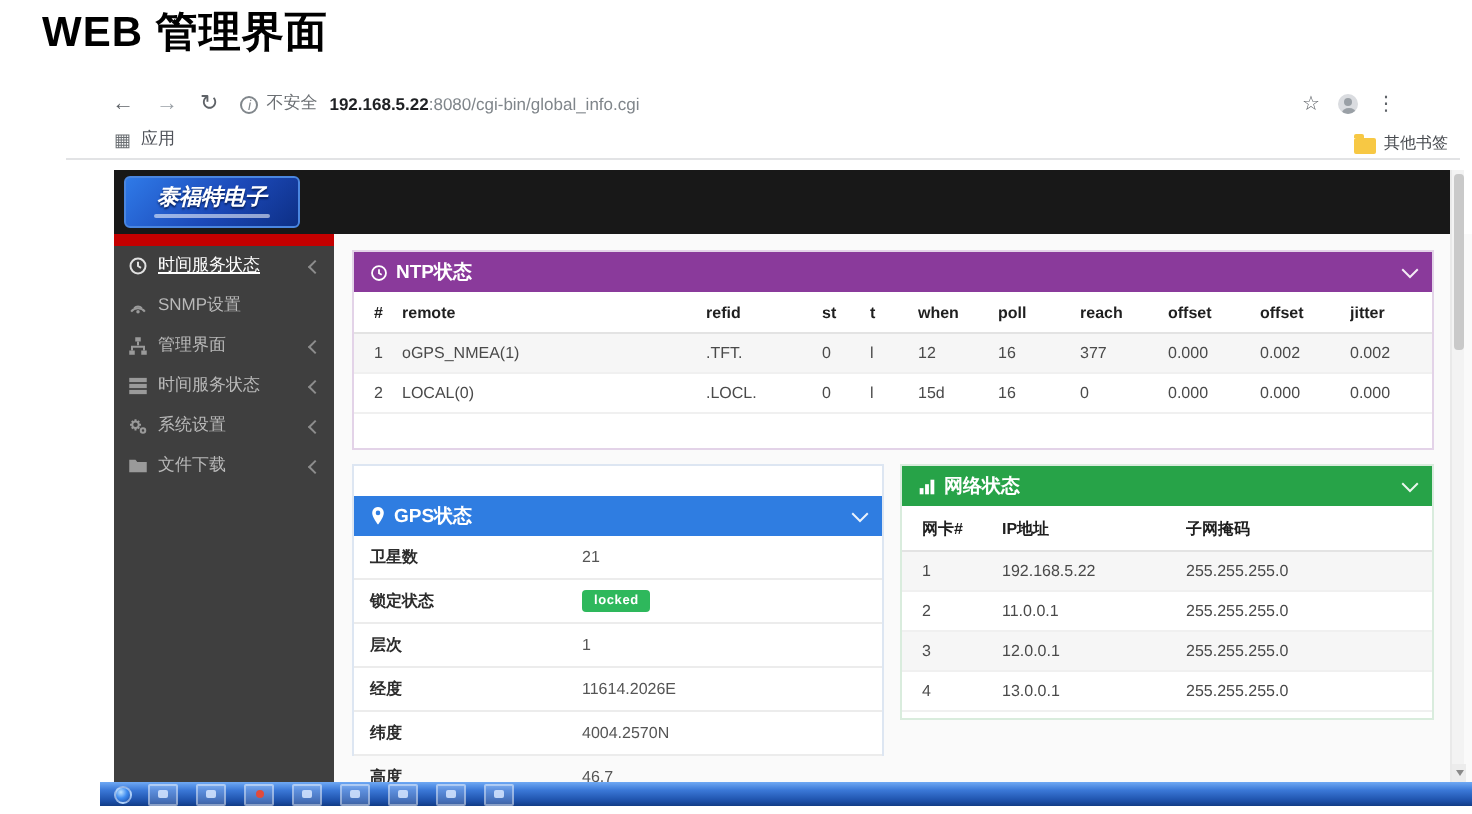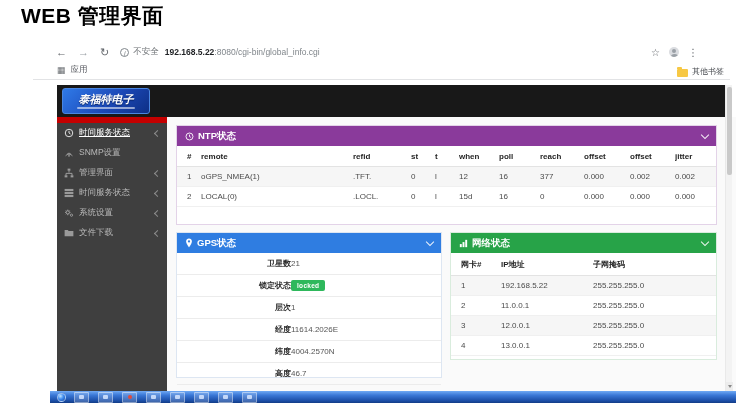--- a/index.html
+++ b/index.html
@@ -51,33 +51,33 @@
   .side-item.active .s-ic{color:#e0e0e0;}
   .side-item .chev-l{margin-left:auto;width:4px;height:4px;border-left:1px solid #8d8d8d;border-bottom:1px solid #8d8d8d;transform:rotate(45deg);}
   
   #content{left:167px;top:117px;width:558px;height:274px;background:#fafafa;padding-left:20px;}
   .panel{position:absolute;background:#fff;border:1px solid #e7e7e7;box-sizing:border-box;}
   #ntp-panel{left:9px;top:8px;width:541px;height:100px;border-color:#e3d3e8;}
   #gps-panel{left:9px;top:115px;width:266px;height:146px;border-color:#dde6f2;}
   #net-panel{left:283px;top:115px;width:267px;height:128px;border-color:#d9ecdd;}
   .panel-h{height:20px;display:flex;align-items:center;color:#fff;font-size:9.5px;font-weight:bold;padding:0 8px;box-sizing:border-box;cursor:pointer;}
   #ntp-panel .panel-h{background:var(--ntp);}
-  #gps-panel .panel-h{background:var(--gps);}
+  #gps-panel .panel-h{background:var(--gps);margin-top:15px;}
   #net-panel .panel-h{background:var(--net);}
   .h-ic{display:flex;margin-right:4px;}
   .chev-d{margin-left:auto;width:5px;height:5px;border-right:1.5px solid rgba(255,255,255,.9);border-bottom:1.5px solid rgba(255,255,255,.9);transform:rotate(45deg);margin-top:-3px;}
   table{border-collapse:collapse;width:100%;table-layout:fixed;}
   th{font-size:8px;color:#1f1f1f;text-align:left;font-weight:bold;padding:6px 2px 5px 0;border-bottom:1px solid #e3e3e3;overflow:hidden;white-space:nowrap;}
   td{font-size:8px;color:#4a4a4a;padding:5px 2px 5px 0;border-bottom:1px solid #f0f0f0;overflow:hidden;white-space:nowrap;}
   th.first,td.first{padding-left:10px;}
   #ntp-table tbody tr:nth-child(odd){background:#f6f6f6;}
   #net-table tbody tr:nth-child(odd){background:#f6f6f6;}
   
   .kv{height:21px;display:flex;align-items:center;padding:0 8px;border-bottom:1px solid #ececec;font-size:8px;}
-  .kv .k{font-weight:bold;color:#2c2c2c;width:106px;flex:none;text-align:right;}
+  .kv .k{font-weight:bold;color:#2c2c2c;width:106px;flex:none;}
   .kv .v{color:#555;}
   .badge{background:var(--badge);color:#fff;font-size:6.5px;font-weight:bold;padding:2px 6px;border-radius:2px;letter-spacing:.3px;}
   
   #scrollbar{left:725px;top:85px;width:7px;height:306px;background:#f3f3f3;border-left:1px solid #e9e9e9;box-sizing:border-box;}
   #scroll-thumb{position:absolute;left:1px;top:2px;width:5px;height:88px;background:#c9c9c9;border-radius:2px;}
   #scroll-down{position:absolute;left:0;bottom:0;width:7px;height:9px;background:#ececec;}
   #scroll-down:after{content:"";position:absolute;left:1.5px;top:3px;border-left:2px solid transparent;border-right:2px solid transparent;border-top:3px solid #8a8a8a;}
   
   #taskbar{left:50px;top:391px;width:686px;height:12px;background:linear-gradient(#6fa9f4 0%,#3a77d6 35%,#1c4fa8 80%,#123c86 100%);display:flex;align-items:center;}
   .tb-orb{width:9px;height:9px;border-radius:50%;margin:0 8px 0 7px;flex:none;

